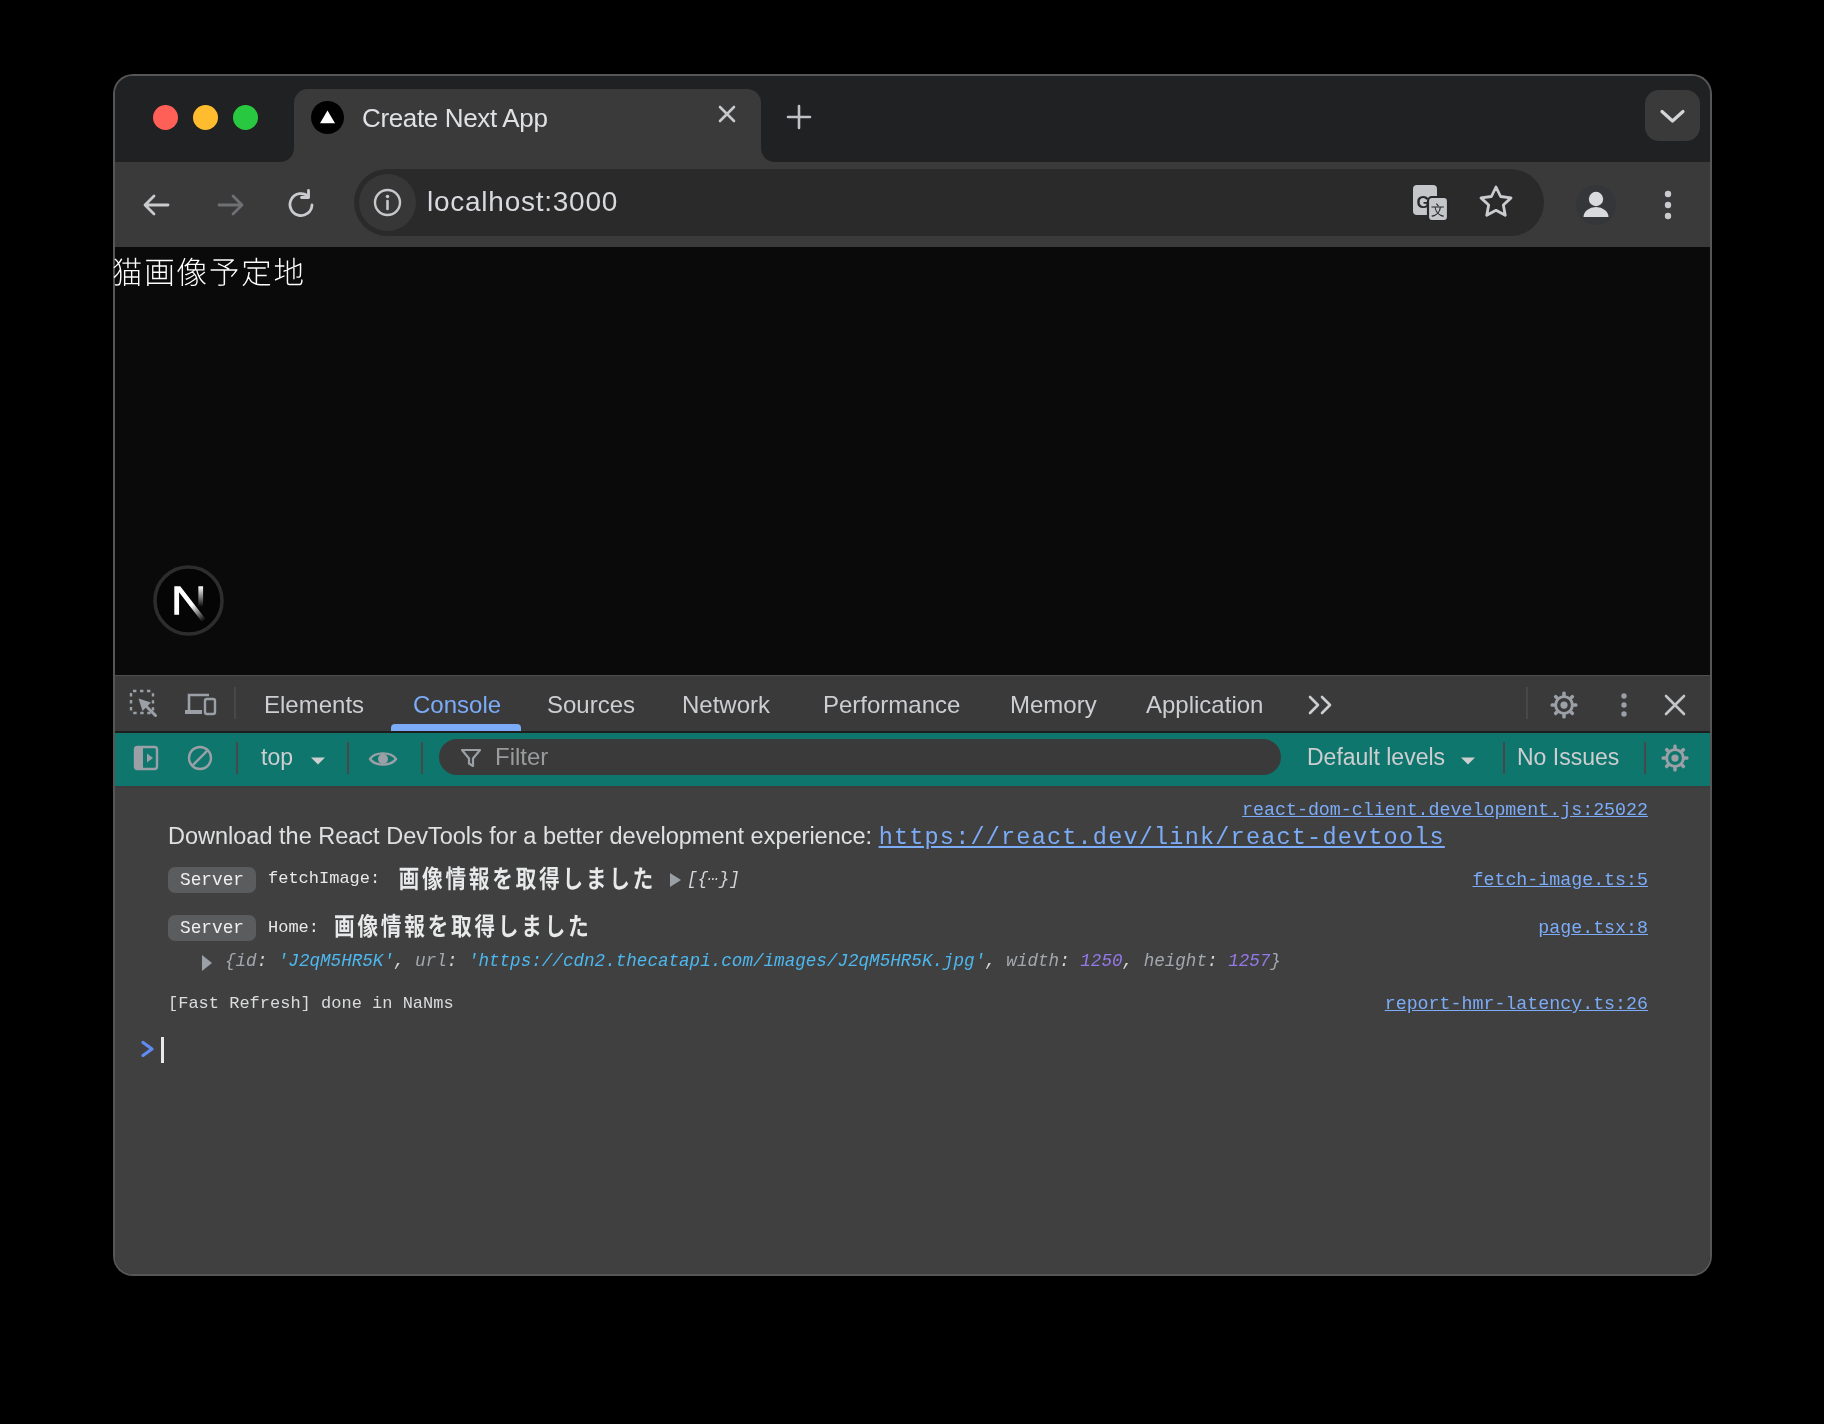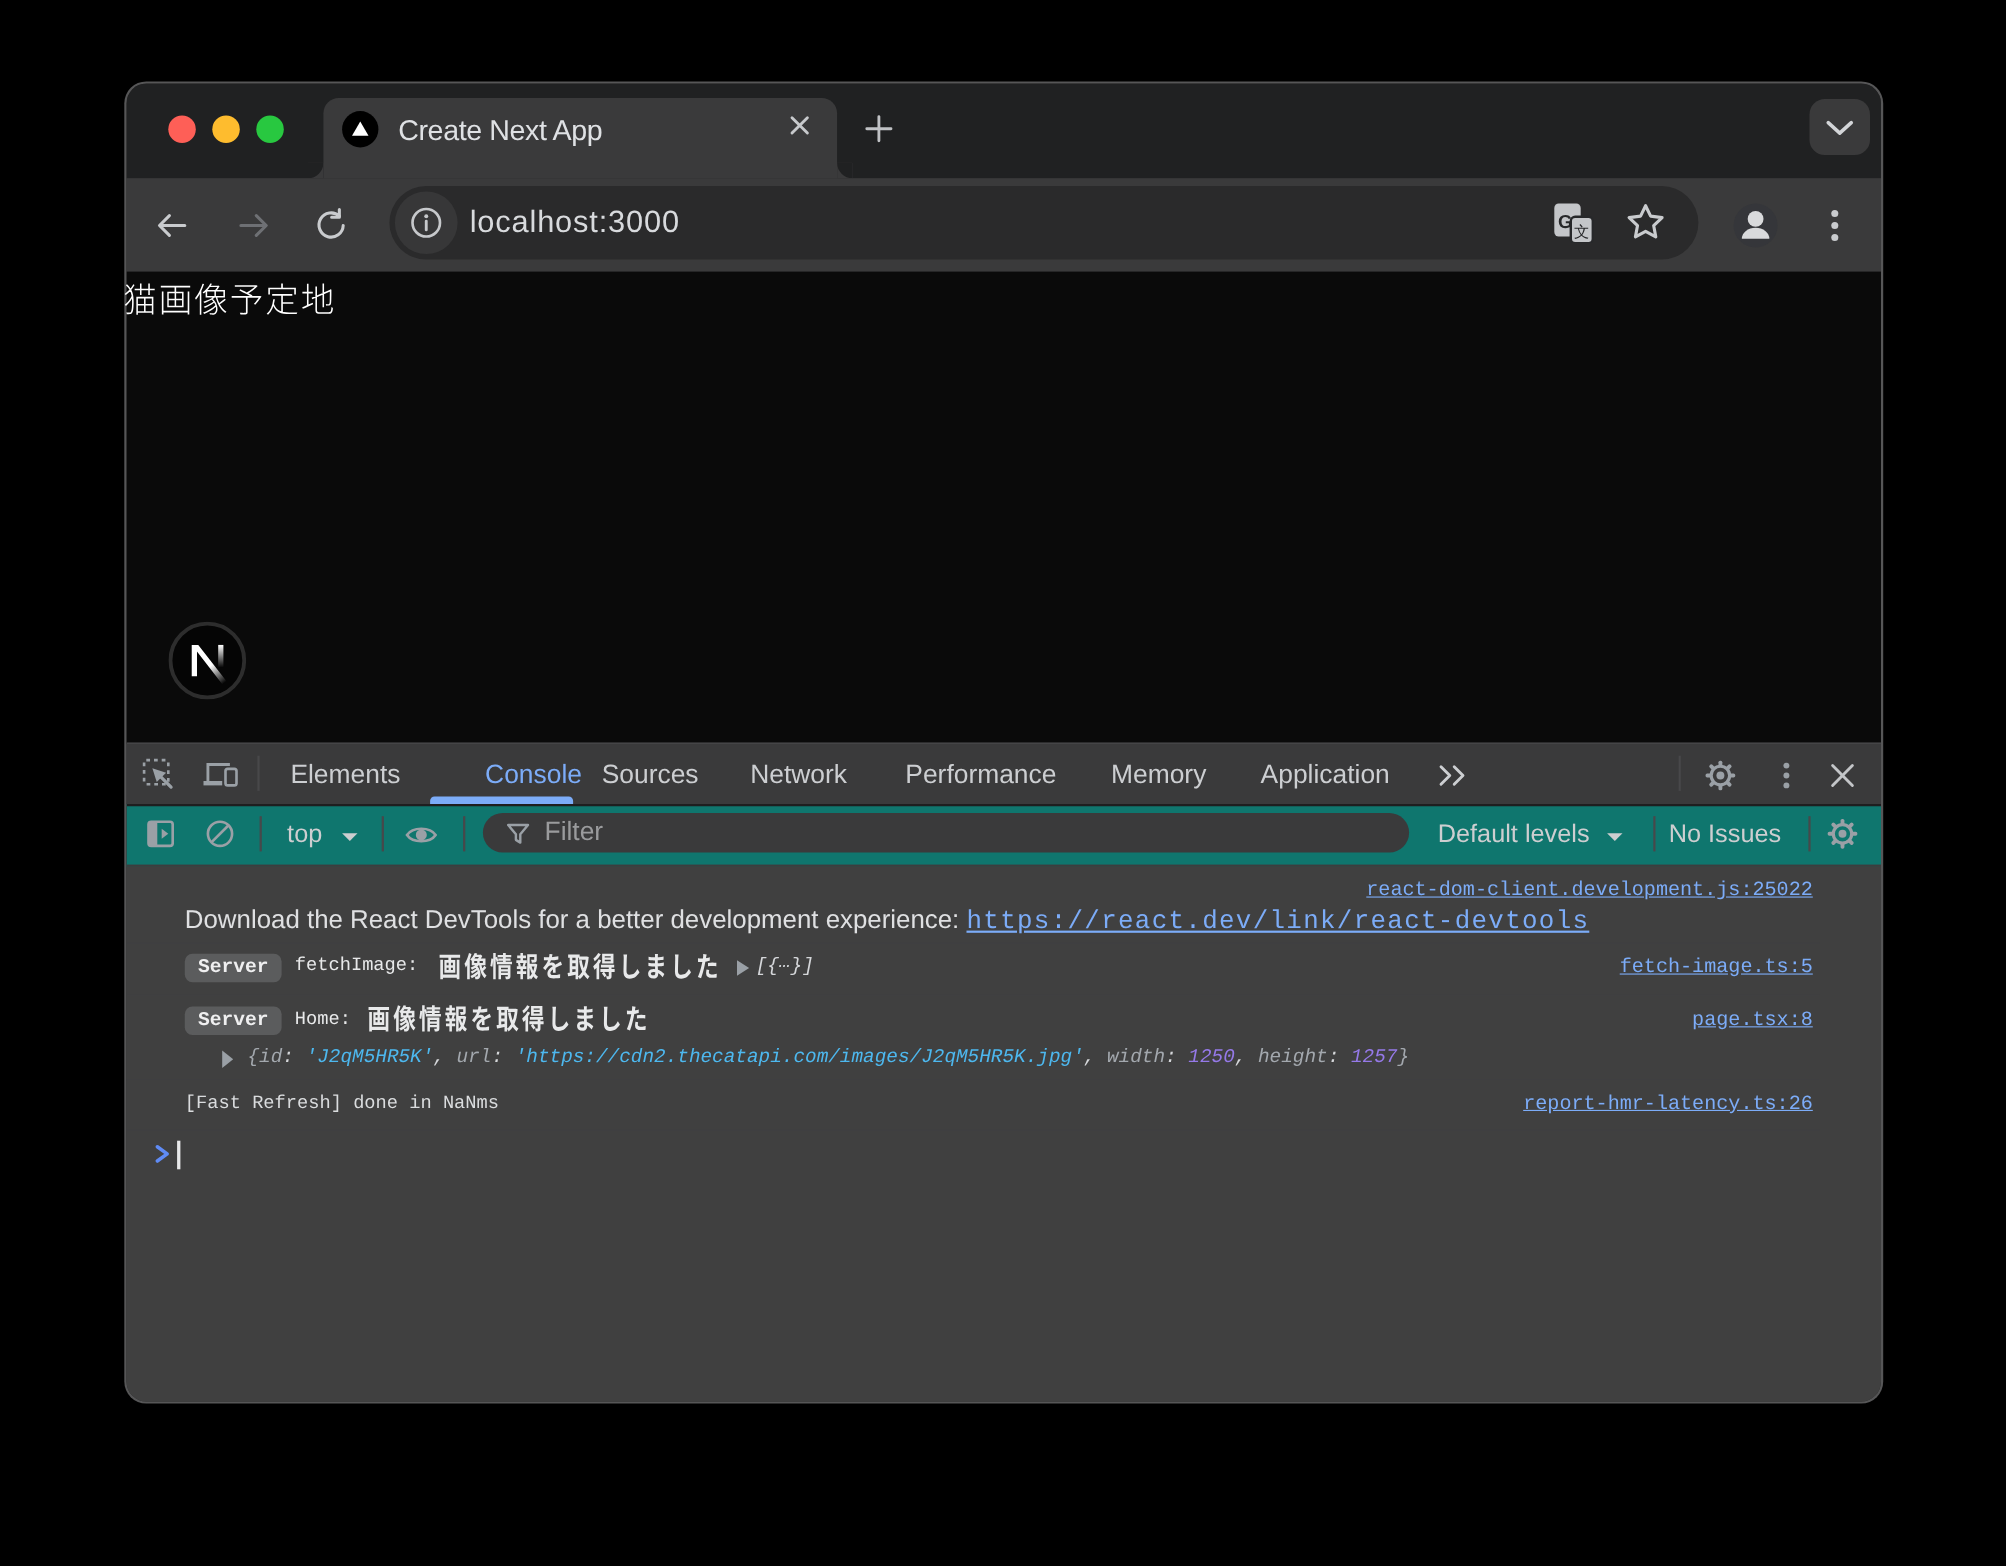--- a/index.html
+++ b/index.html
@@ -20,35 +20,35 @@
 
 #toolbar { left:0; top:86px; width:100%; height:85px; background:#3a3a3b; }
 #pill { left:239px; top:7px; width:1190px; height:67px; border-radius:34px; background:#2a2a2b; }
 #pill .chip { left:5px; top:5px; width:57px; height:57px; border-radius:50%; background:#373738; }
 #pill .url { left:73px; top:17px; font-size:28px; color:#d8dadd; letter-spacing:0.75px;text-align:right; }
 
 #page { left:0; top:171px; width:100%; height:429px; background:#0a0a0a; }
 
 #dtabs { left:0; top:600px; width:100%; height:55px; background:#3a3a3b; box-shadow:0 -1px 0 #4e4e50; }
 .dtab { top:15px; font-size:24px; color:#ccced1; }
-.dtab.sel { color:#7cacf8;margin-left:28px; }
+.dtab.sel { color:#7cacf8; }
 #consoleline { left:276px; top:48px; width:130px; height:7px; border-radius:4px 4px 0 0; background:#7cacf8; }
 #dtoolbar { left:0; top:655px; width:100%; height:57px; background:#0f766e; border-bottom:2px solid #3d3d3e; box-shadow:inset 0 2px 0 #1e1e1f; }
 .vsep { width:2px; background:#48484a; top:11px; height:32px; }
 #filter { left:324px; top:8px; width:842px; height:36px; border-radius:18px; background:#3a3a3b; }
 #filter span { position:absolute; left:56px; top:4px; font-size:24px; color:#9a9b9d; }
 .tbtext { top:13px; font-size:23px; color:#cdced0; }
 
 #rows { left:0; top:712px; width:100%; height:486px; background:#404040; font-size:24px; color:#dfe0e2; }
 .row { position:absolute; left:0; width:1539px; }
 .sep { position:absolute; left:0; width:1539px; height:1px; background:#404042; }
 .srclink { position:absolute; right:62px; font-family:"Liberation Mono", monospace; font-size:18.3px; color:#7cacf8; text-decoration:underline; }
 a.link { color:#7cacf8; text-decoration:underline; letter-spacing:1.2px;font-family:Liberation Mono, monospace; }
 .mono { font-family:"Liberation Mono", monospace; font-size:17px; color:#e8e9ea; }
-.badge { position:absolute; width:88px; height:26px; border-radius:7px; background:#5b5c5d; color:#efeff0; font-family:"Liberation Mono", monospace; font-size:17.8px; text-align:center; line-height:26px;font-weight:bold; }
+.badge { position:absolute; width:88px; height:26px; border-radius:7px; background:#5b5c5d; color:#efeff0; font-family:"Liberation Mono", monospace; font-size:17.8px; text-align:center; line-height:26px; }
 .tri { position:absolute; width:0; height:0; border-left:11px solid #9aa0a6; border-top:7px solid transparent; border-bottom:7px solid transparent; }
 .objprev { font-family:"Liberation Mono", monospace; font-size:17.6px; font-style:italic; color:#d5d7da; }
 .objprev .nm { color:#a3a8ae; }
 .objprev .str { color:#4db8ef; }
 .objprev .num { color:#9579e8; }
 </style>
 </head>
 <body>
 <div class="abs" id="win">
 

